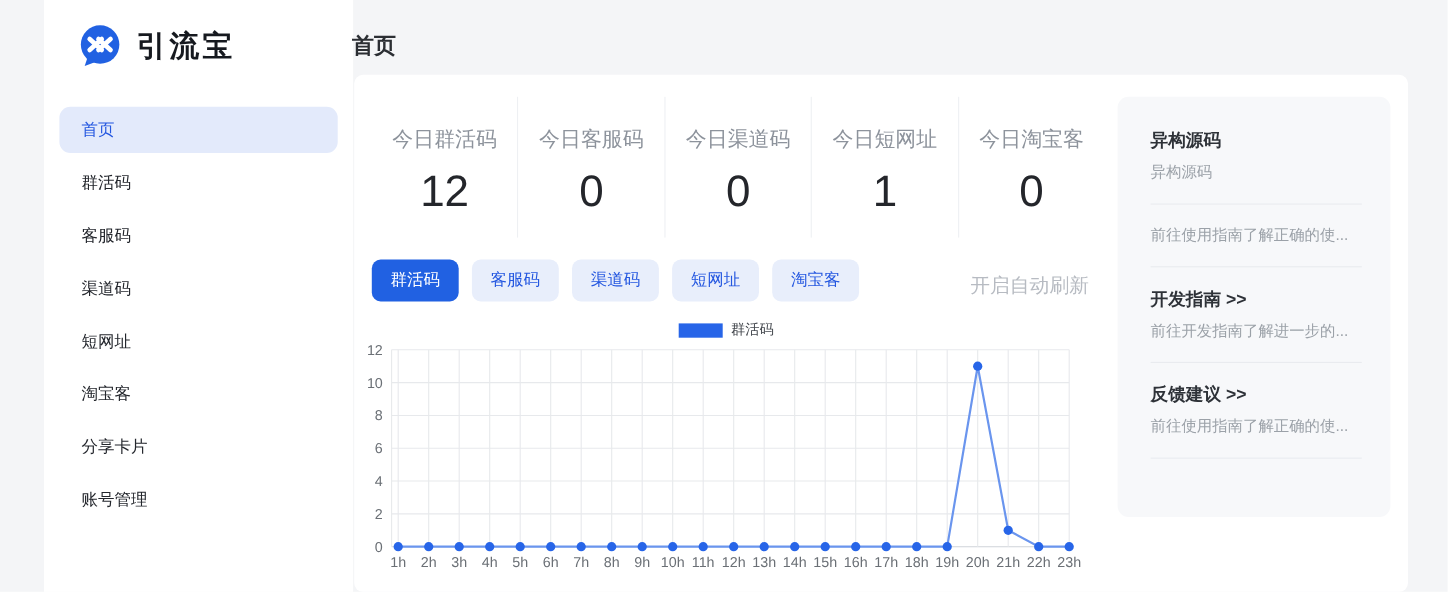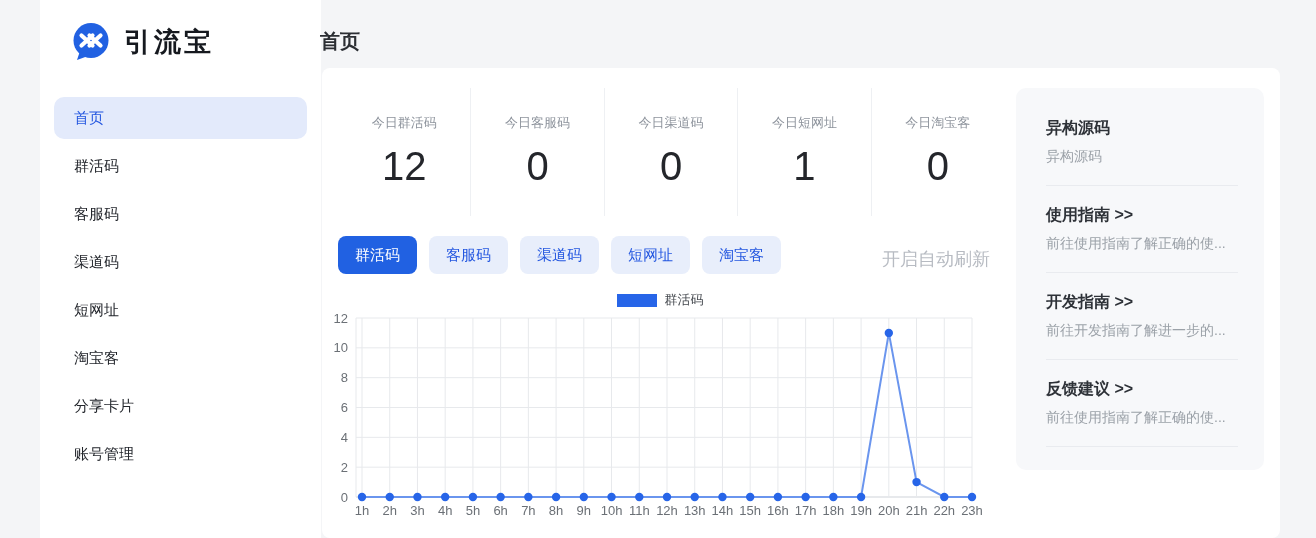--- a/index.html
+++ b/index.html
@@ -47,21 +47,21 @@
   
   .stats-row {
     position:absolute; left:16px; top:20px; width:666px; height:128px;
     display:flex;
   }
   .stat-col {
     flex:1; display:flex; flex-direction:column; align-items:center;
     border-right:1px solid #eef0f3;
   }
   .stat-col:last-child { border-right:none; }
-  .stat-label { margin-top:26px; font-size:13px; color:#8d939c; }
+  .stat-label { margin-top:26px; font-size:19px; color:#8d939c; }
   .stat-value { margin-top:12px; font-size:40px; color:#24262b; }
 
   
   .tabs-row {
     position:absolute; left:16px; top:168px; height:38px;
     display:flex; gap:12px;
   }
   .tab-btn {
     height:38px; padding:0 17px; border:none; border-radius:8px;
     font-size:15px; line-height:38px; cursor:pointer;
@@ -260,21 +260,20 @@
   </div>
 </section>
 
 <aside class="info-panel">
     <div class="info-section">
       <div class="info-title">异构源码</div>
       <div class="info-desc">异构源码</div>
     </div>
     <hr class="info-divider">
     <div class="info-section">
-      <div class="info-title">使用指南 &gt;&gt;</div>
       <div class="info-desc">前往使用指南了解正确的使...</div>
     </div>
     <hr class="info-divider">
     <div class="info-section">
       <div class="info-title">开发指南 &gt;&gt;</div>
       <div class="info-desc">前往开发指南了解进一步的...</div>
     </div>
     <hr class="info-divider">
     <div class="info-section">
       <div class="info-title">反馈建议 &gt;&gt;</div>

